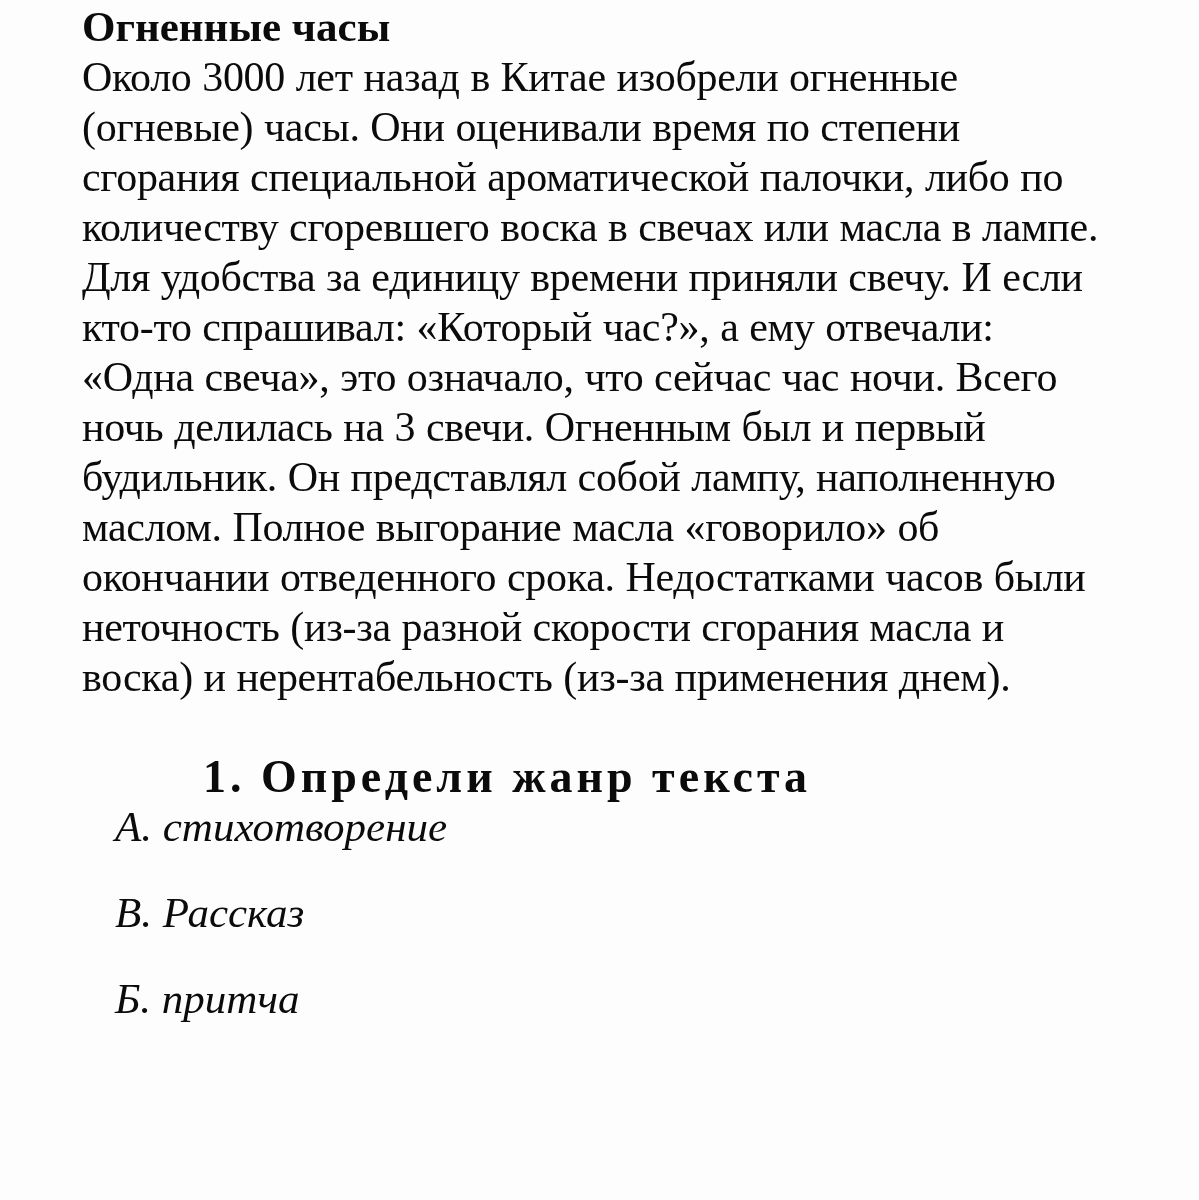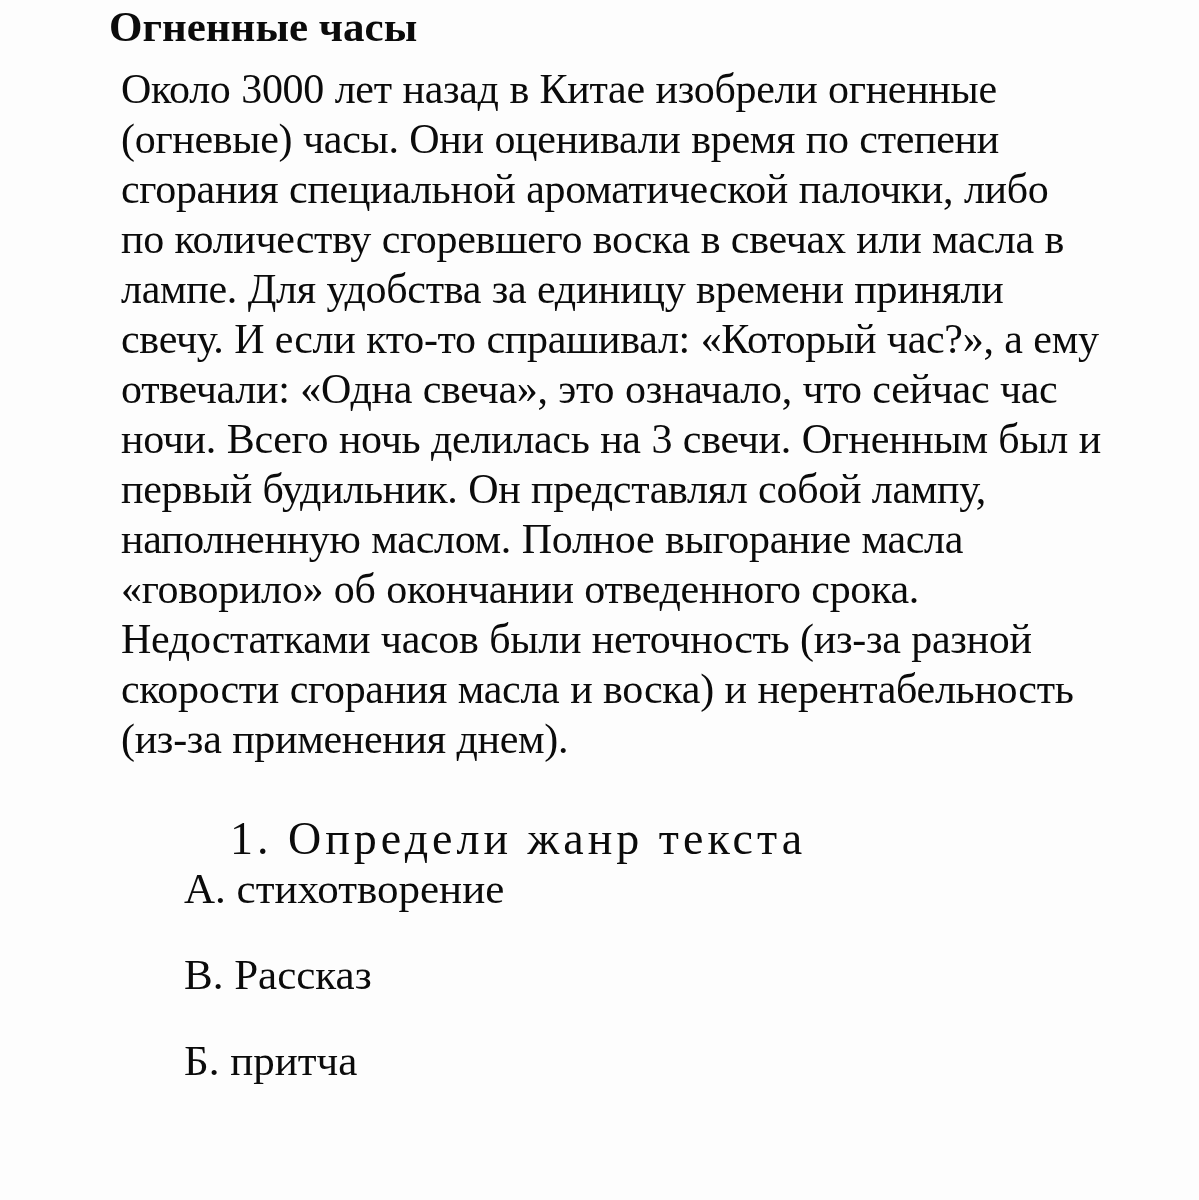--- a/index.html
+++ b/index.html
@@ -15,44 +15,45 @@
     height: 1200px;
     overflow: hidden;
     background: var(--bg);
     color: var(--fg);
     font-family: "Liberation Serif", "DejaVu Serif", serif;
   }
   .page {
     box-sizing: border-box;
     width: 1199px;
     height: 1200px;
-    padding: 2px 85px 0 109px;
+    padding: 2px 85px 0 82px;
   }
   .doc-title {
     margin: 0;
     font-size: 43px;
     font-weight: bold;
     line-height: 50px;
   }
   .doc-paragraph {
-    margin: 12px;
+    margin: 0;
     font-size: 42px;
     line-height: 50px;
     letter-spacing: -0.3px;
     word-spacing: 0.5px;
   }
   .question-heading {
     margin: 50px 0 0 121px;
     font-size: 46px;
-    font-weight: normal;
+    font-weight: bold;
     line-height: 50px;
     letter-spacing: 4px;
   }
   .options {
-    margin-left: 75px;
+    margin-left: 33px;
+    font-style: italic;
   }
   .option {
     font-size: 43px;
     line-height: 50px;
     white-space: pre-wrap;
   }
   .option + .option {
     margin-top: 36px;
   }
 </style>

